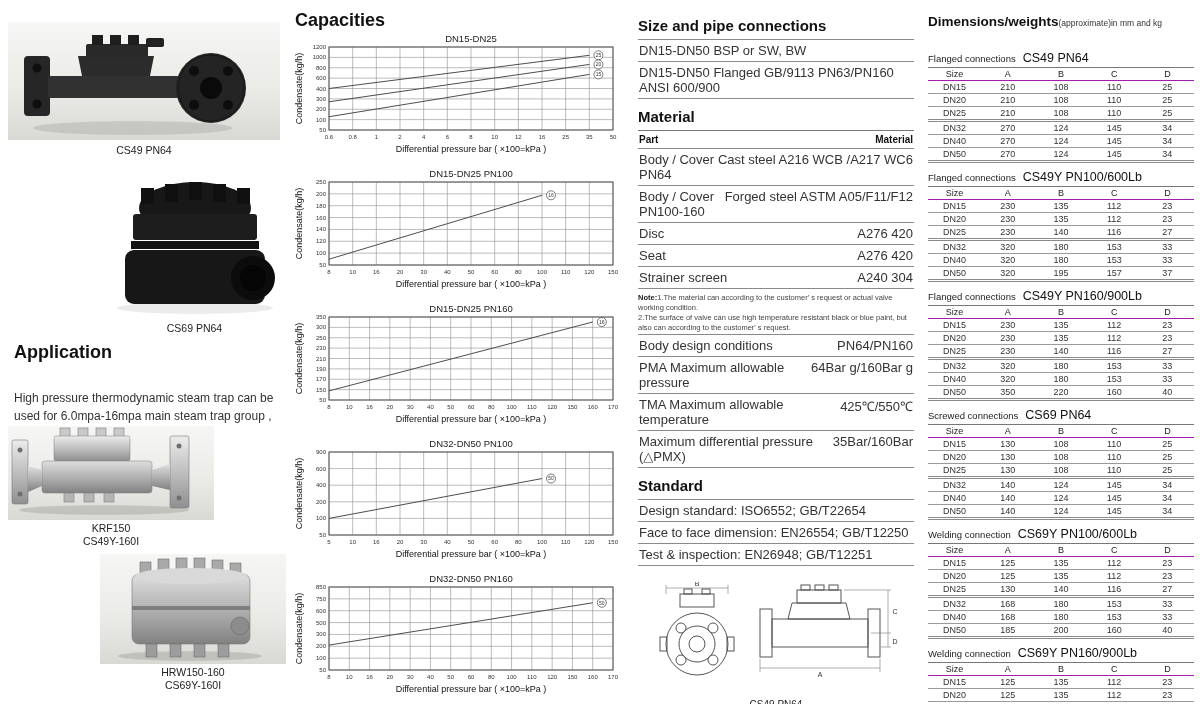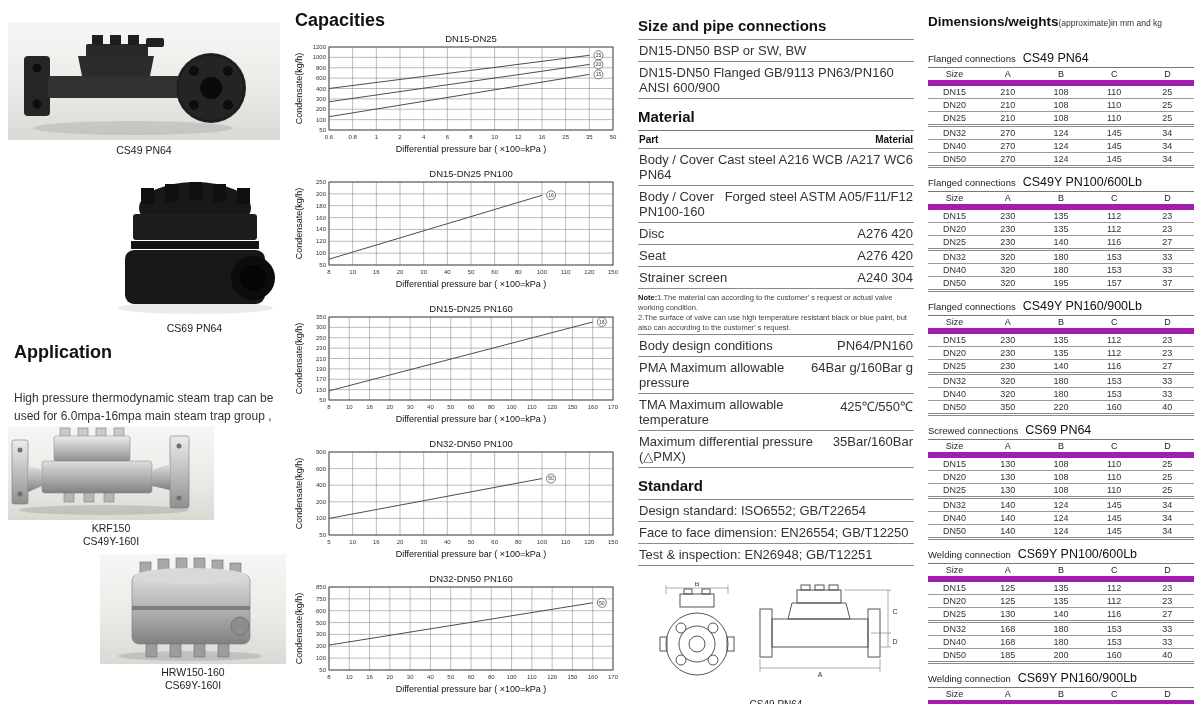--- a/index.html
+++ b/index.html
@@ -41,21 +41,21 @@
   
   .col-dims { position:absolute; left:928px; top:8px; width:266px; height:696px; }
   .dims-header { margin:4px 0 18px; }
   .dims-header .big { font-size:13.5px; font-weight:bold; color:#111; }
   .dims-header .small { font-size:8.5px; color:#333; }
   .dim-sub { margin:4px 0 1px; }
   .dim-sub .conn { font-size:9.5px; color:#222; }
   .dim-sub .model { font-size:12.5px; color:#111; margin-left:7px; }
   table.dims { width:100%; border-collapse:collapse; table-layout:fixed; }
   table.dims th { font-size:9px; font-weight:normal; color:#222; padding:1px 0;
-                  border-top:1px solid #777; border-bottom:6px solid #a21caf; text-align:center; }
+                  border-top:1px solid #777; border-bottom:1px solid #a21caf; text-align:center; }
   table.dims td { font-size:9px; color:#333; padding:1px 0; text-align:center;
                   border-bottom:1px solid #9a9a9a; }
   table.dims tr.group-end td { border-bottom:3px double #8a8a8a; }
 </style>
 </head>
 <body>
 
 <div class="page">
 
   <svg width="0" height="0" style="position:absolute">

